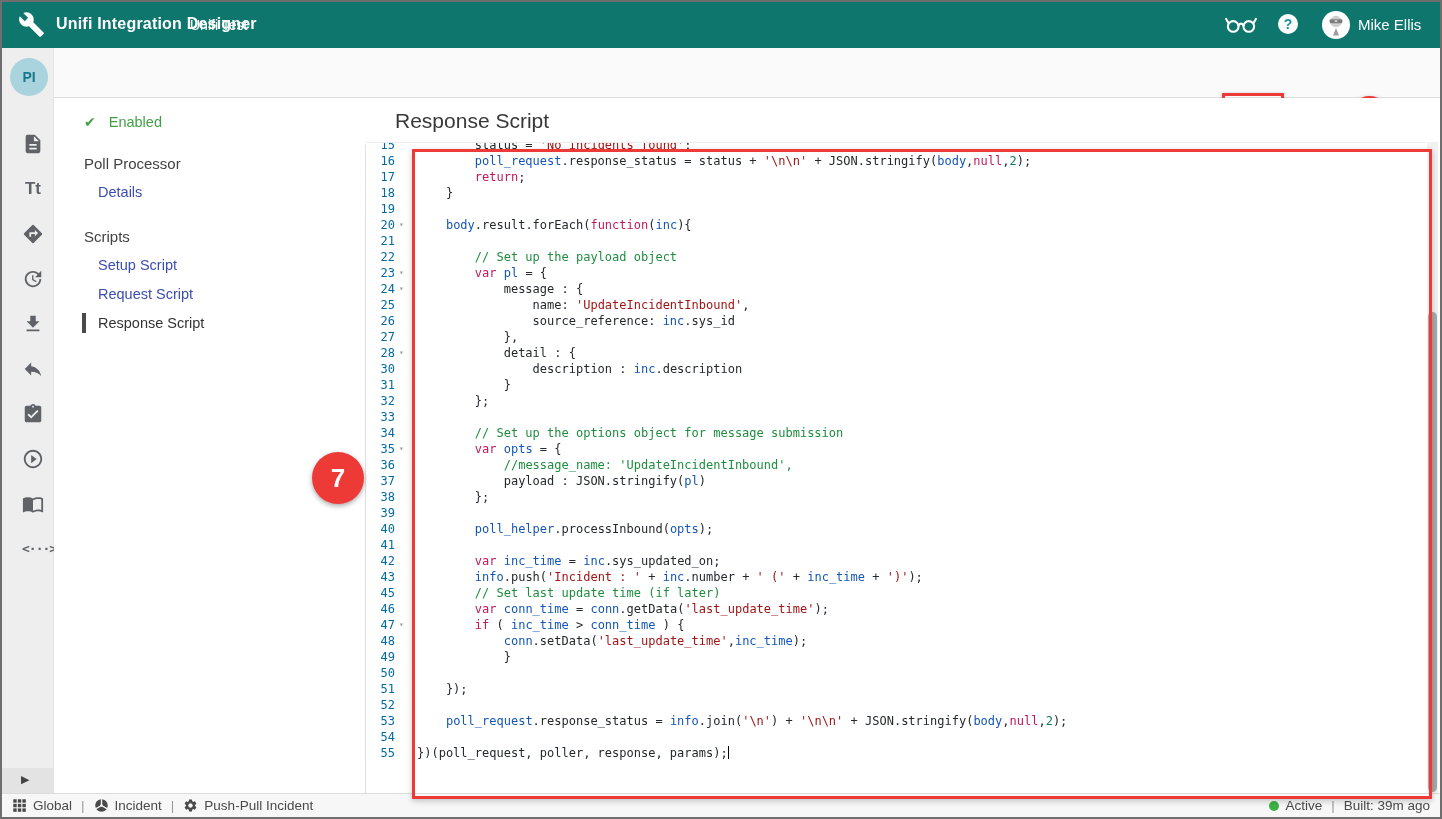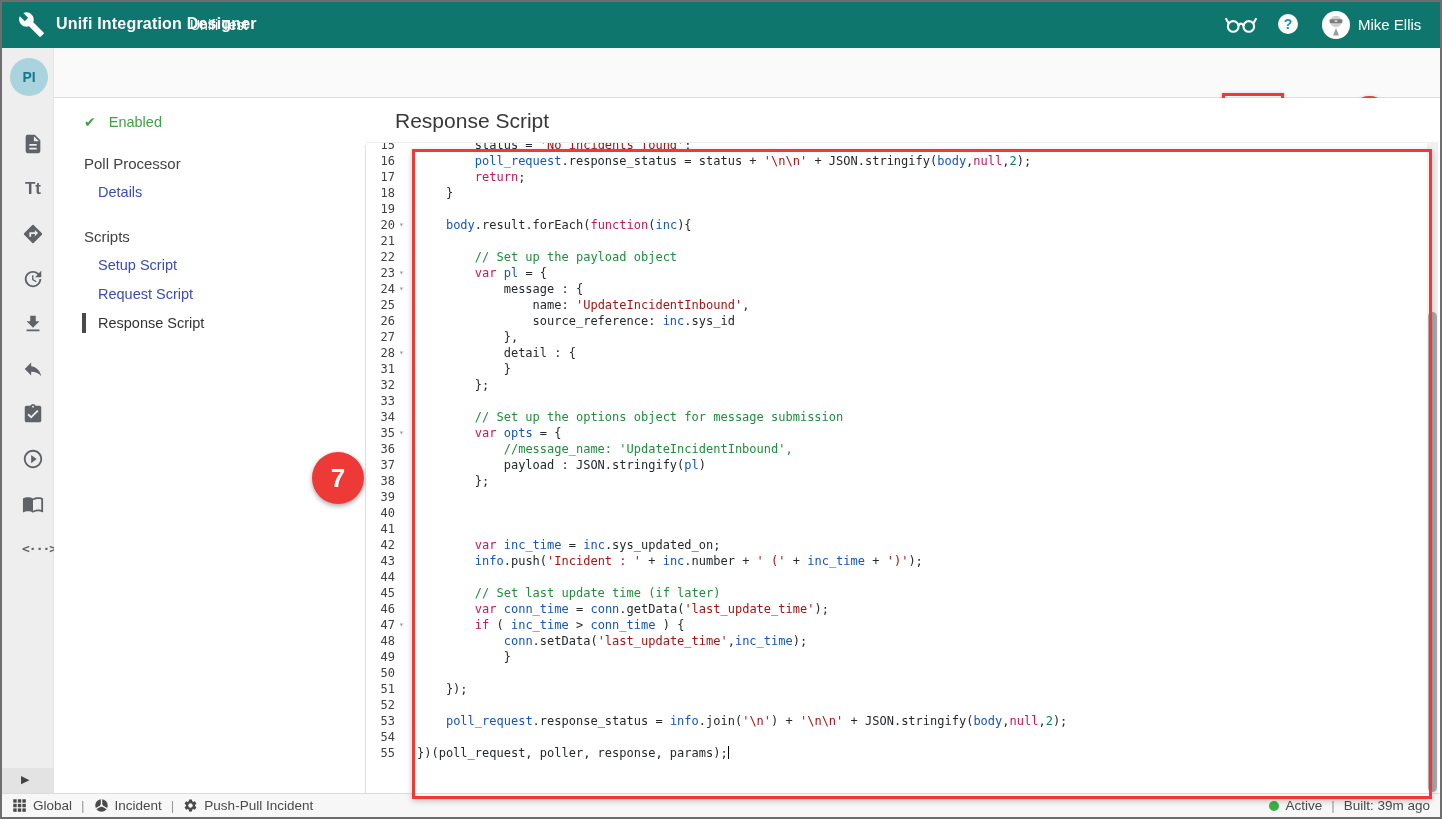--- a/index.html
+++ b/index.html
@@ -52,21 +52,21 @@
   .nav-link { position:absolute; left:44px; font-size:14.5px; color:#3b4db0; cursor:pointer; }
   .nav-active { position:absolute; left:44px; font-size:14.5px; color:#333; cursor:pointer; }
   .active-bar { position:absolute; left:28px; top:215px; width:4px; height:20px; background:#4a4a4a; }
 
   
   .main { position:absolute; left:364px; top:96px; right:0; bottom:24px; background:#fff; }
   .editor-title { position:absolute; left:29px; top:11px; font-size:21px; font-weight:500; color:#383838; }
   .viewport { position:absolute; left:0; top:44px; right:14px; bottom:0; overflow:hidden; border-top:1px solid #ececec; }
   .codepane { position:absolute; left:0; top:-6px; right:0; font-family:"DejaVu Sans Mono",monospace; font-size:12px; line-height:16px; }
   .cline { display:flex; height:16px; white-space:pre; }
-  .ln { width:29px; text-align:right; color:#404040; flex:none; }
+  .ln { width:29px; text-align:right; color:#0369a1; flex:none; }
   .fold { width:13px; text-align:center; color:#9e9e9e; font-size:8px; line-height:16px; flex:none; cursor:pointer; }
   .txt { margin-left:9px; white-space:pre; color:#24292e; }
   .tk-p { color:#24292e; }
   .tk-k { color:#c2185b; }
   .tk-v { color:#1456b8; }
   .tk-s { color:#a31515; }
   .tk-c { color:#1e8e3e; }
   .tk-n { color:#0f7864; }
   .cursor { display:inline-block; width:1.5px; height:13px; background:#000; vertical-align:-2px; }
   .code-ann { position:absolute; left:46px; top:51px; width:1020px; height:650px; border:3px solid #ee3a36; box-shadow:0 2px 6px rgba(0,0,0,.22); pointer-events:none; z-index:30; }
@@ -192,34 +192,34 @@
           <div class="cline"><span class="ln">19</span><span class="fold"></span><span class="txt"></span></div>
           <div class="cline"><span class="ln">20</span><span class="fold">▾</span><span class="txt"><span class="tk-p">    </span><span class="tk-v">body</span><span class="tk-p">.result.forEach(</span><span class="tk-k">function</span><span class="tk-p">(</span><span class="tk-v">inc</span><span class="tk-p">){</span></span></div>
           <div class="cline"><span class="ln">21</span><span class="fold"></span><span class="txt"></span></div>
           <div class="cline"><span class="ln">22</span><span class="fold"></span><span class="txt"><span class="tk-c">        // Set up the payload object</span></span></div>
           <div class="cline"><span class="ln">23</span><span class="fold">▾</span><span class="txt"><span class="tk-p">        </span><span class="tk-k">var</span><span class="tk-p"> </span><span class="tk-v">pl</span><span class="tk-p"> = {</span></span></div>
           <div class="cline"><span class="ln">24</span><span class="fold">▾</span><span class="txt"><span class="tk-p">            message : {</span></span></div>
           <div class="cline"><span class="ln">25</span><span class="fold"></span><span class="txt"><span class="tk-p">                name: </span><span class="tk-s">'UpdateIncidentInbound'</span><span class="tk-p">,</span></span></div>
           <div class="cline"><span class="ln">26</span><span class="fold"></span><span class="txt"><span class="tk-p">                source_reference: </span><span class="tk-v">inc</span><span class="tk-p">.sys_id</span></span></div>
           <div class="cline"><span class="ln">27</span><span class="fold"></span><span class="txt"><span class="tk-p">            },</span></span></div>
           <div class="cline"><span class="ln">28</span><span class="fold">▾</span><span class="txt"><span class="tk-p">            detail : {</span></span></div>
+          <div class="cline"><span class="ln">30</span><span class="fold"></span><span class="txt"><span class="tk-p">                description : </span><span class="tk-v">inc</span><span class="tk-p">.description</span></span></div>
           <div class="cline"><span class="ln">31</span><span class="fold"></span><span class="txt"><span class="tk-p">            }</span></span></div>
           <div class="cline"><span class="ln">32</span><span class="fold"></span><span class="txt"><span class="tk-p">        };</span></span></div>
           <div class="cline"><span class="ln">33</span><span class="fold"></span><span class="txt"></span></div>
           <div class="cline"><span class="ln">34</span><span class="fold"></span><span class="txt"><span class="tk-c">        // Set up the options object for message submission</span></span></div>
           <div class="cline"><span class="ln">35</span><span class="fold">▾</span><span class="txt"><span class="tk-p">        </span><span class="tk-k">var</span><span class="tk-p"> </span><span class="tk-v">opts</span><span class="tk-p"> = {</span></span></div>
           <div class="cline"><span class="ln">36</span><span class="fold"></span><span class="txt"><span class="tk-p">            </span><span class="tk-c">//message_name: 'UpdateIncidentInbound',</span></span></div>
           <div class="cline"><span class="ln">37</span><span class="fold"></span><span class="txt"><span class="tk-p">            payload : JSON.stringify(</span><span class="tk-v">pl</span><span class="tk-p">)</span></span></div>
           <div class="cline"><span class="ln">38</span><span class="fold"></span><span class="txt"><span class="tk-p">        };</span></span></div>
           <div class="cline"><span class="ln">39</span><span class="fold"></span><span class="txt"></span></div>
-          <div class="cline"><span class="ln">40</span><span class="fold"></span></div>
+          <div class="cline"><span class="ln">40</span><span class="fold"></span><span class="txt"><span class="tk-p">        </span><span class="tk-v">poll_helper</span><span class="tk-p">.processInbound(</span><span class="tk-v">opts</span><span class="tk-p">);</span></span></div>
           <div class="cline"><span class="ln">41</span><span class="fold"></span><span class="txt"></span></div>
           <div class="cline"><span class="ln">42</span><span class="fold"></span><span class="txt"><span class="tk-p">        </span><span class="tk-k">var</span><span class="tk-p"> </span><span class="tk-v">inc_time</span><span class="tk-p"> = </span><span class="tk-v">inc</span><span class="tk-p">.sys_updated_on;</span></span></div>
           <div class="cline"><span class="ln">43</span><span class="fold"></span><span class="txt"><span class="tk-p">        </span><span class="tk-v">info</span><span class="tk-p">.push(</span><span class="tk-s">'Incident : '</span><span class="tk-p"> + </span><span class="tk-v">inc</span><span class="tk-p">.number + </span><span class="tk-s">' ('</span><span class="tk-p"> + </span><span class="tk-v">inc_time</span><span class="tk-p"> + </span><span class="tk-s">')'</span><span class="tk-p">);</span></span></div>
-          <div class="cline"><span class="ln">44</span><span class="fold"></span><span class="txt"></span></div>
           <div class="cline"><span class="ln">45</span><span class="fold"></span><span class="txt"><span class="tk-c">        // Set last update time (if later)</span></span></div>
           <div class="cline"><span class="ln">46</span><span class="fold"></span><span class="txt"><span class="tk-p">        </span><span class="tk-k">var</span><span class="tk-p"> </span><span class="tk-v">conn_time</span><span class="tk-p"> = </span><span class="tk-v">conn</span><span class="tk-p">.getData(</span><span class="tk-s">'last_update_time'</span><span class="tk-p">);</span></span></div>
           <div class="cline"><span class="ln">47</span><span class="fold">▾</span><span class="txt"><span class="tk-p">        </span><span class="tk-k">if</span><span class="tk-p"> ( </span><span class="tk-v">inc_time</span><span class="tk-p"> &gt; </span><span class="tk-v">conn_time</span><span class="tk-p"> ) {</span></span></div>
           <div class="cline"><span class="ln">48</span><span class="fold"></span><span class="txt"><span class="tk-p">            </span><span class="tk-v">conn</span><span class="tk-p">.setData(</span><span class="tk-s">'last_update_time'</span><span class="tk-p">,</span><span class="tk-v">inc_time</span><span class="tk-p">);</span></span></div>
           <div class="cline"><span class="ln">49</span><span class="fold"></span><span class="txt"><span class="tk-p">            }</span></span></div>
           <div class="cline"><span class="ln">50</span><span class="fold"></span><span class="txt"></span></div>
           <div class="cline"><span class="ln">51</span><span class="fold"></span><span class="txt"><span class="tk-p">    });</span></span></div>
           <div class="cline"><span class="ln">52</span><span class="fold"></span><span class="txt"></span></div>
           <div class="cline"><span class="ln">53</span><span class="fold"></span><span class="txt"><span class="tk-p">    </span><span class="tk-v">poll_request</span><span class="tk-p">.response_status = </span><span class="tk-v">info</span><span class="tk-p">.join(</span><span class="tk-s">'\n'</span><span class="tk-p">) + </span><span class="tk-s">'\n\n'</span><span class="tk-p"> + JSON.stringify(</span><span class="tk-v">body</span><span class="tk-p">,</span><span class="tk-k">null</span><span class="tk-p">,</span><span class="tk-n">2</span><span class="tk-p">);</span></span></div>
           <div class="cline"><span class="ln">54</span><span class="fold"></span><span class="txt"></span></div>

